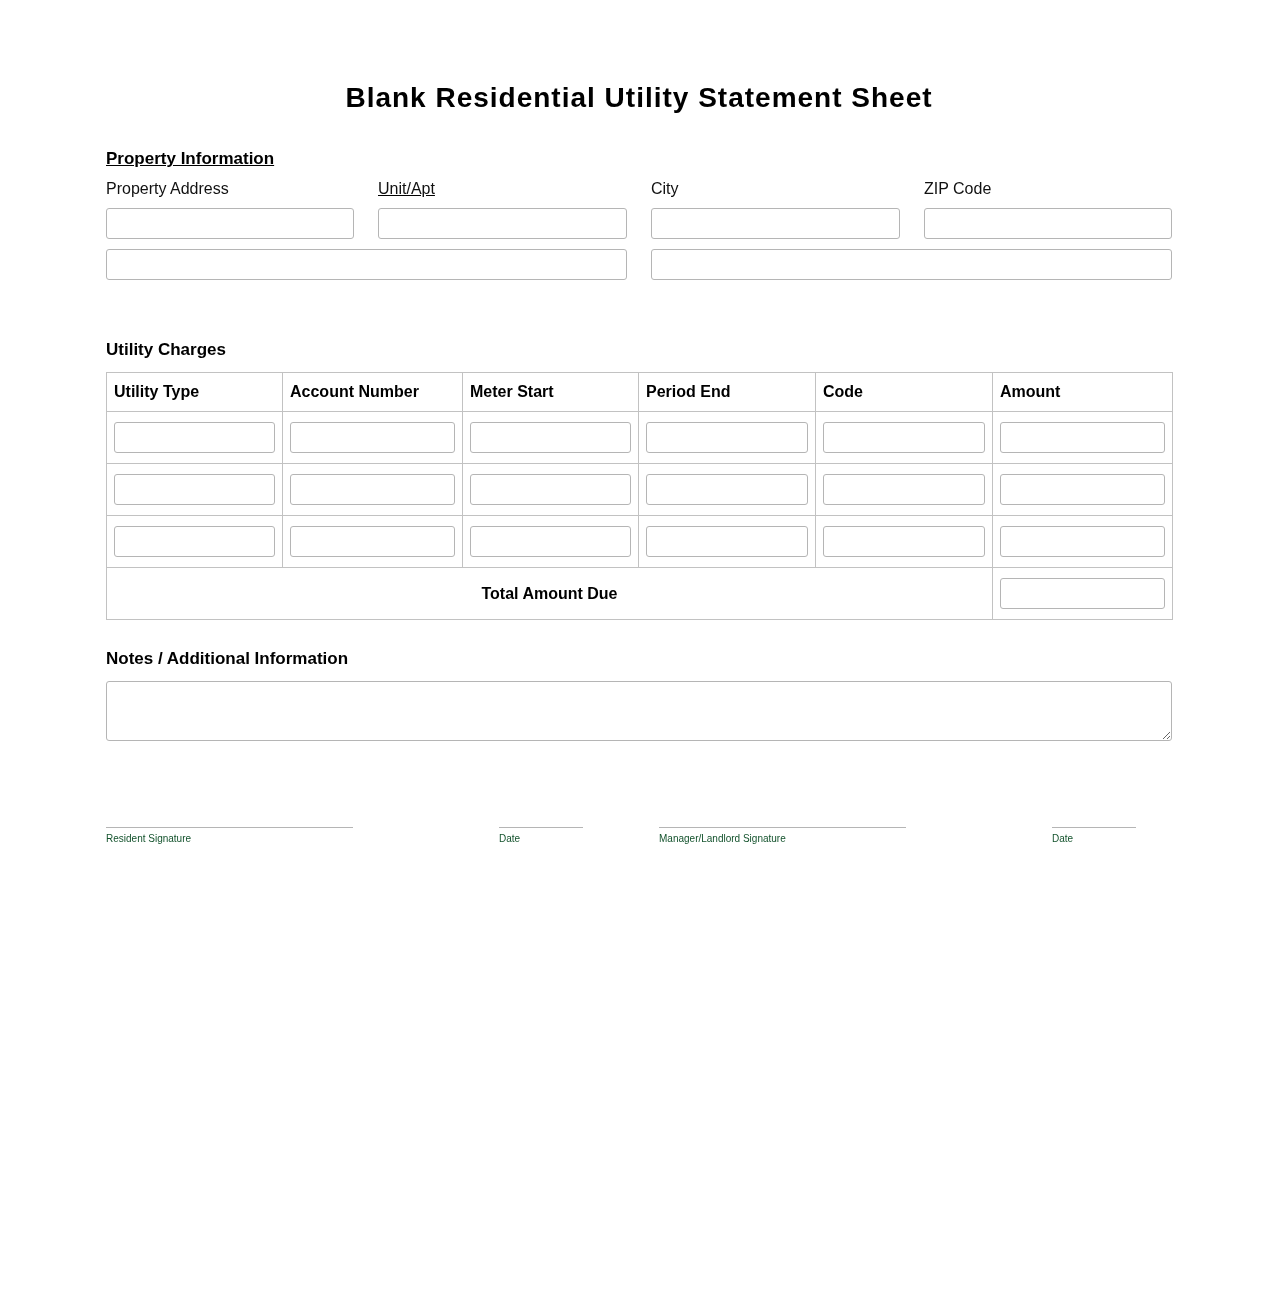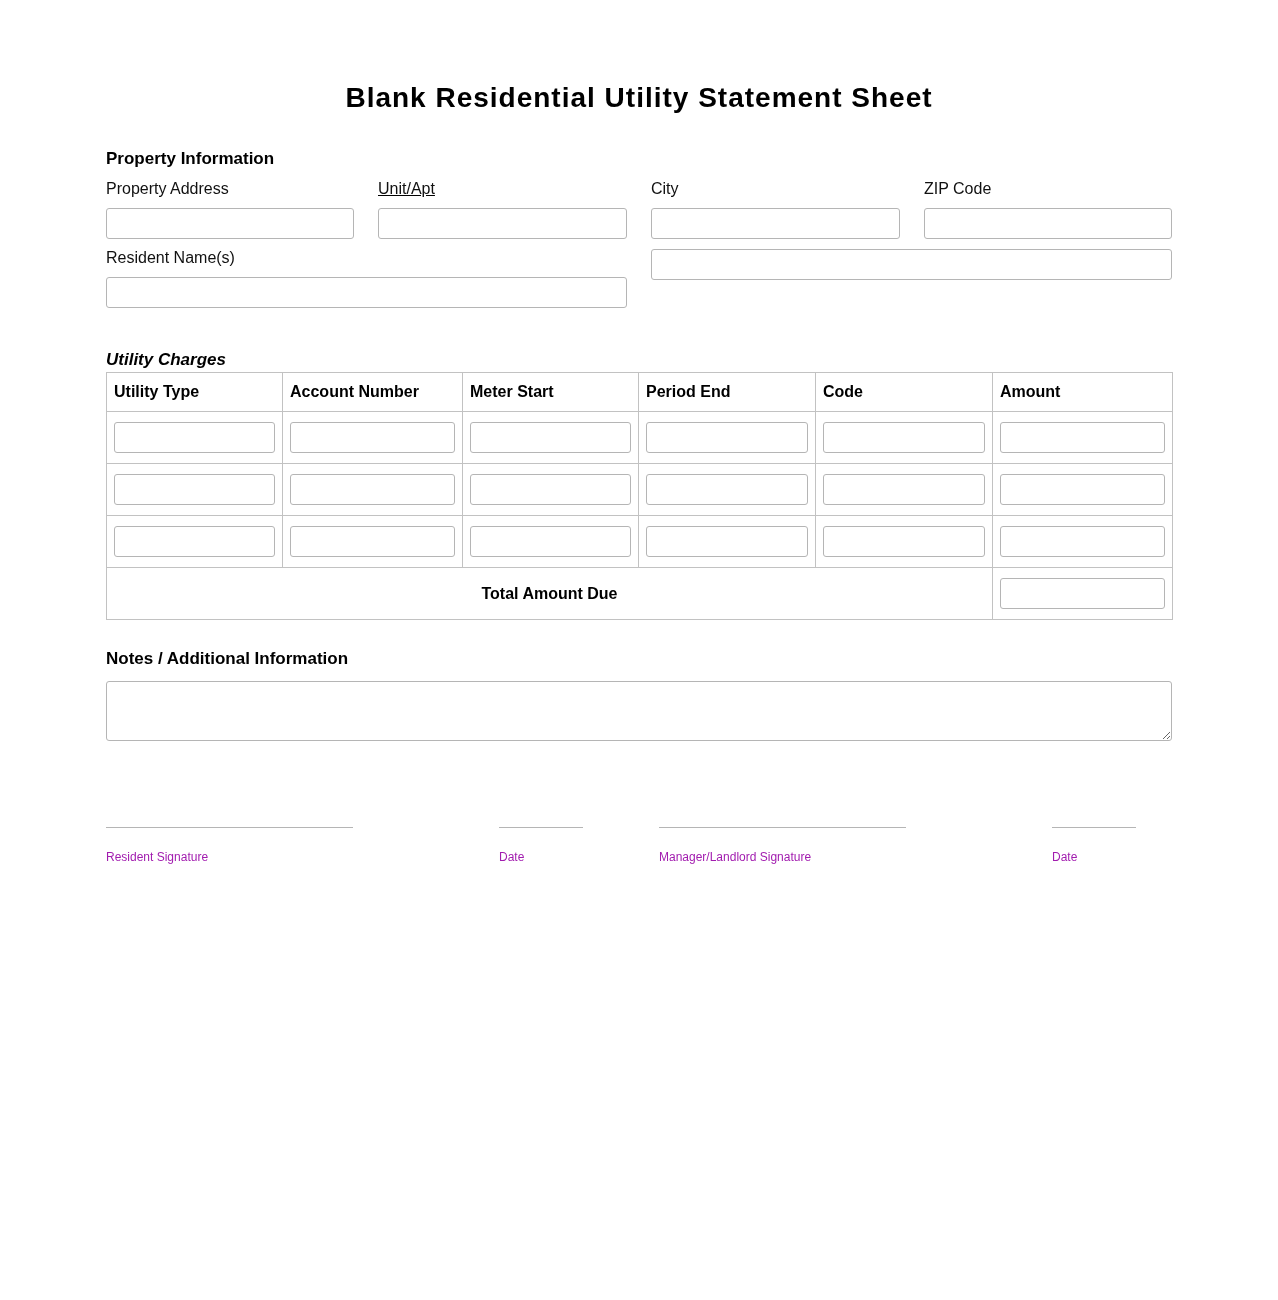--- a/index.html
+++ b/index.html
@@ -99,34 +99,34 @@
     .sig {
       position: absolute;
       top: 827px;
     }
     .sig .line {
       border-top: 1px solid #b5b5b5;
       height: 1px;
     }
     .sig .sig-label {
       display: block;
-      margin-top: 22px;
-      font-size: 12px;
-      color: #a21caf;
+      margin-top: 5px;
+      font-size: 10px;
+      color: #14532d;
       white-space: nowrap;
     }
   </style>
 </head>
 <body>
 
 <div class="page">
 
   <h1 class="title">Blank Residential Utility Statement Sheet</h1>
 
-  <h2 class="section-title" style="top:149px;">Property Information</h2>
+  <h2 class="section-title" style="top:149px;text-decoration:underline;">Property Information</h2>
 
   <div class="field" style="left:0; top:180px; width:248px;">
     <label>Property Address</label>
     <input class="text-input" type="text" value="" style="">
   </div>
 
   <div class="field" style="left:272px; top:180px; width:249px;text-decoration:underline;">
     <label>Unit/Apt</label>
     <input class="text-input" type="text" value="" style="">
   </div>
@@ -135,29 +135,28 @@
     <label>City</label>
     <input class="text-input" type="text" value="" style="">
   </div>
 
   <div class="field" style="left:818px; top:180px; width:248px;">
     <label>ZIP Code</label>
     <input class="text-input" type="text" value="" style="">
   </div>
 
   <div class="field" style="left:0; top:249px; width:521px;">
-    <label>Resident Name(s)</label>
     <input class="text-input" type="text" value="" style="">
   </div>
 
   <div class="field" style="left:545px; top:249px; width:521px;">
     <input class="text-input" type="text" value="" style="">
   </div>
 
-  <h2 class="section-title" style="top:350px;font-style:italic;">Utility Charges</h2>
+  <h2 class="section-title" style="top:340px;">Utility Charges</h2>
 
   <table class="charges">
     <colgroup>
       <col style="width:176px">
       <col style="width:180px">
       <col style="width:176px">
       <col style="width:177px">
       <col style="width:177px">
       <col style="width:180px">
     </colgroup>

